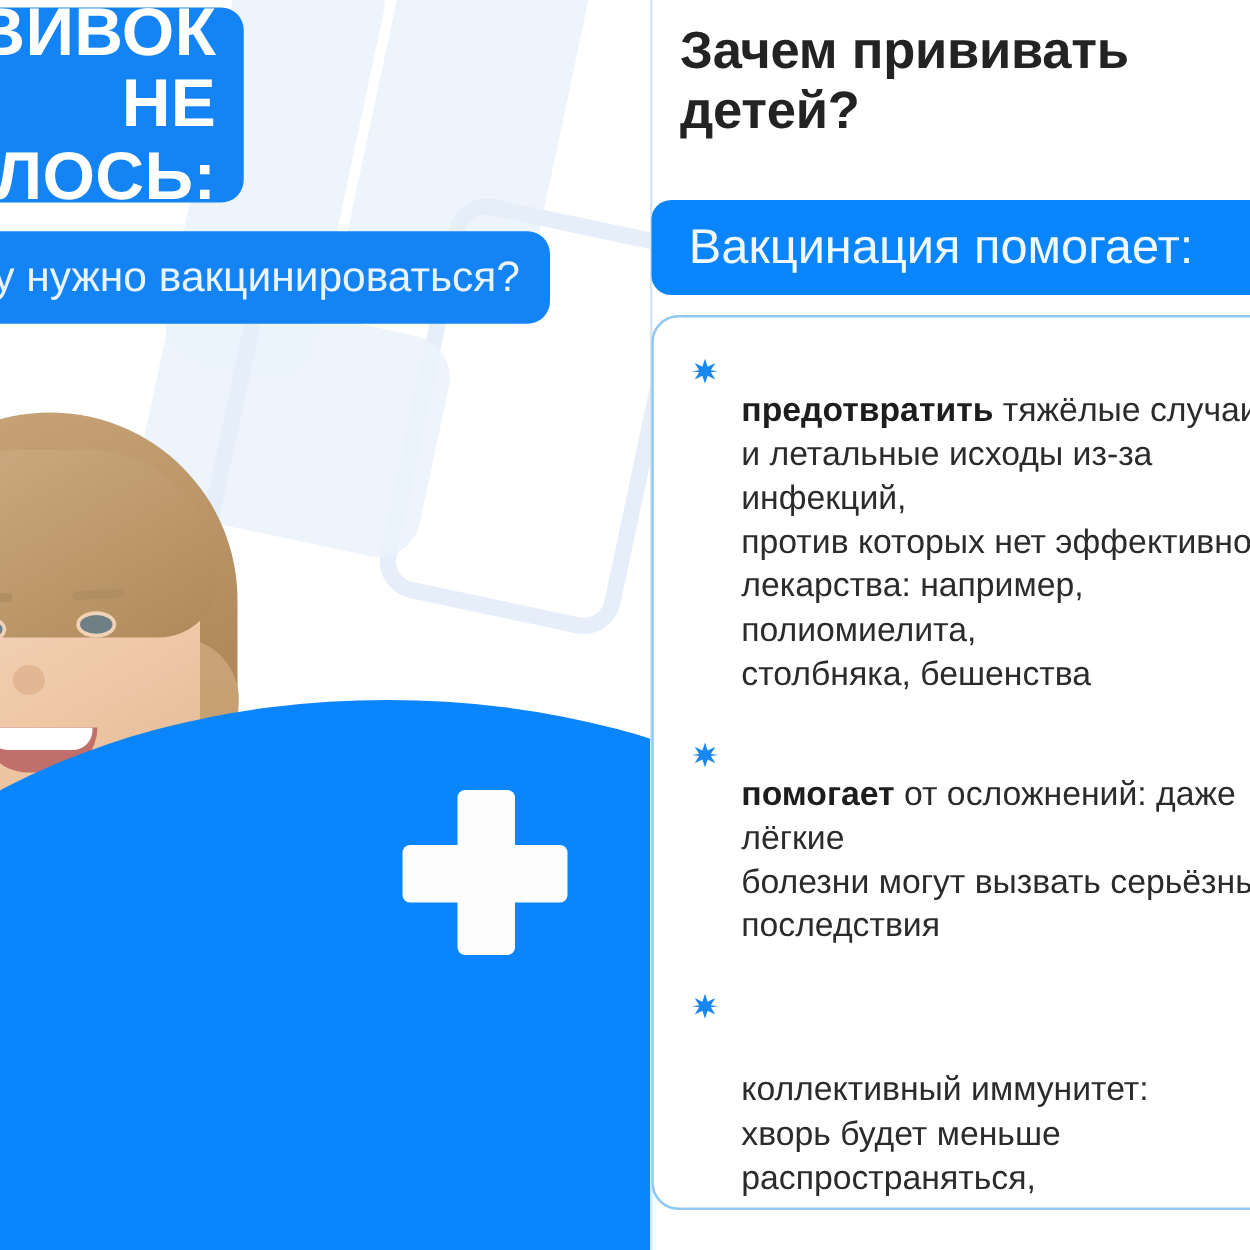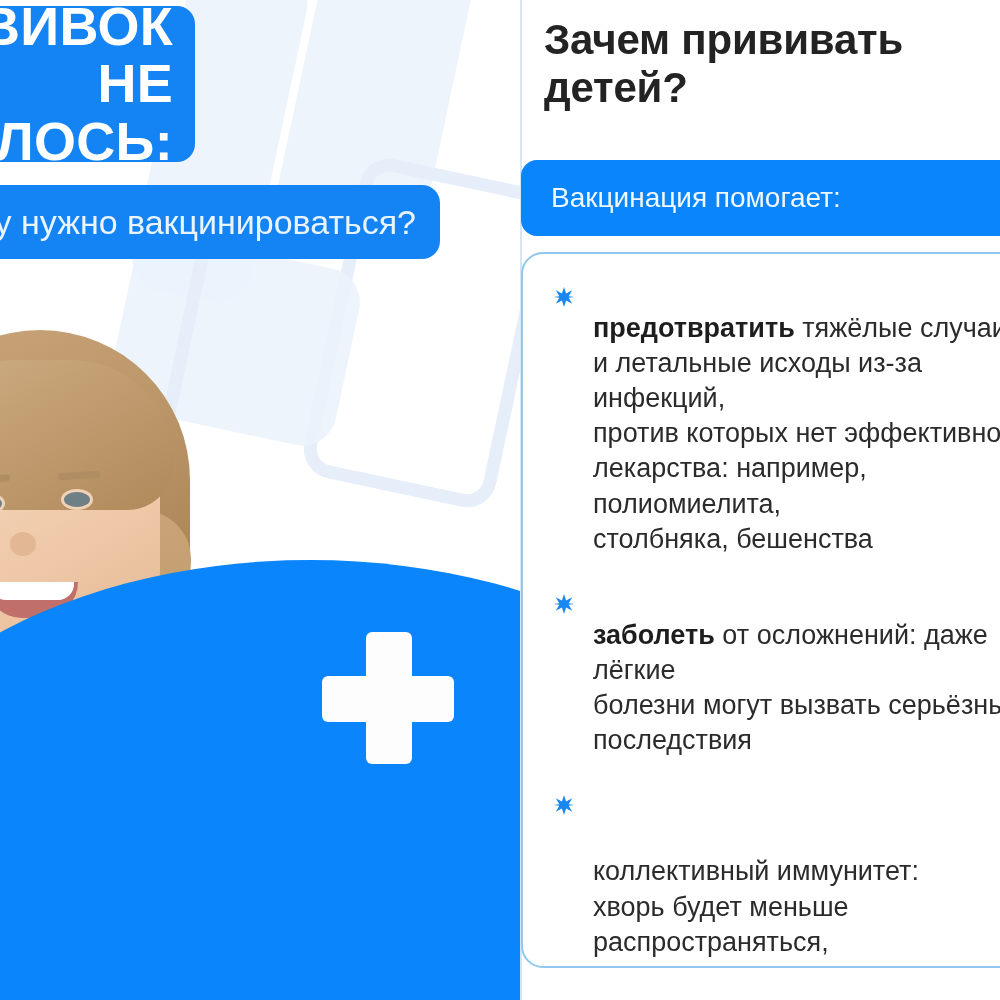--- a/index.html
+++ b/index.html
@@ -100,21 +100,21 @@
   .r-title{
     position:absolute;left:23px;top:16px;width:520px;
     font-size:42px;font-weight:700;color:#232323;line-height:1.14;
     white-space:pre-line;letter-spacing:-.2px;
   }
   .r-banner{
     position:absolute;left:0px;top:160px;width:520px;height:76px;
     background:#0a85fb;border-radius:16px;display:flex;align-items:center;
     padding-left:30px;box-sizing:border-box;
   }
-  .r-banner span{font-size:28px;color:#f1f8ff;font-weight:400;white-space:nowrap;}
+  .r-banner span{font-size:39px;color:#f1f8ff;font-weight:400;white-space:nowrap;}
   .r-card{
     position:absolute;left:0px;top:252px;width:520px;height:716px;
     background:#fff;border:2px solid #8fc7ef;border-radius:22px;
     box-sizing:border-box;padding:22px 0 0 30px;overflow:hidden;
   }
   .bullet-row{position:relative;display:flex;margin-bottom:26px;}
   .star{flex:0 0 auto;width:24px;margin-top:10px;margin-right:16px;}
   .star svg{display:block;width:22px;height:22px;}
   .b-text{
     font-size:27px;line-height:1.30;color:#2b2b2b;white-space:pre-line;
@@ -201,21 +201,21 @@
         </div>
       </div>
 
       <div class="bullet-row">
         <span class="star">
           <svg viewBox="0 0 24 24">
               <path d="M12 1 L14.3 8.1 L21 4.7 L17.1 11.1 L23.5 12 L17.1 12.9 L21 19.3 L14.3 15.9 L12 23 L9.7 15.9 L3 19.3 L6.9 12.9 L0.5 12 L6.9 11.1 L3 4.7 L9.7 8.1 Z" fill="#1a87f0"></path>
             </svg>
         </span>
         <div class="b-text">
-          <b>заболеть</b><span> от осложнений: даже лёгкие
+          <b>помогает</b><span> от осложнений: даже лёгкие
 болезни могут вызвать серьёзные
 последствия</span>
         </div>
       </div>
 
       <div class="bullet-row">
         <span class="star">
           <svg viewBox="0 0 24 24">
               <path d="M12 1 L14.3 8.1 L21 4.7 L17.1 11.1 L23.5 12 L17.1 12.9 L21 19.3 L14.3 15.9 L12 23 L9.7 15.9 L3 19.3 L6.9 12.9 L0.5 12 L6.9 11.1 L3 4.7 L9.7 8.1 Z" fill="#1a87f0"></path>
             </svg>

